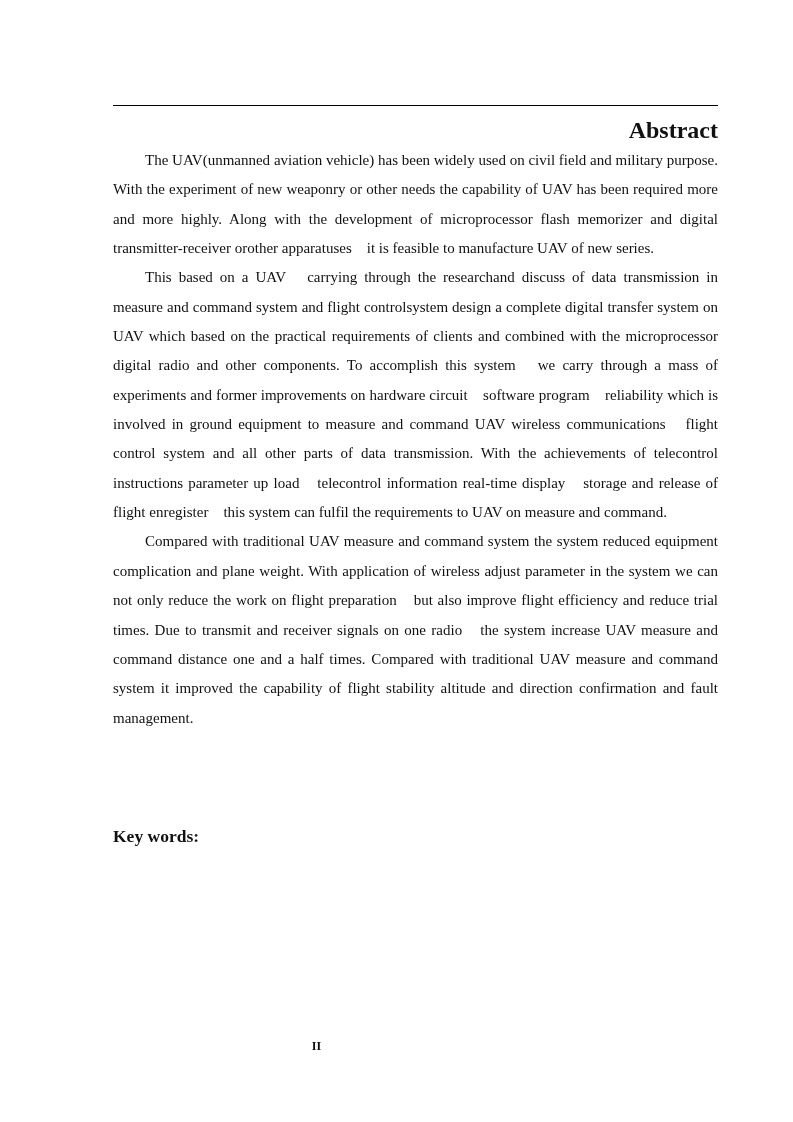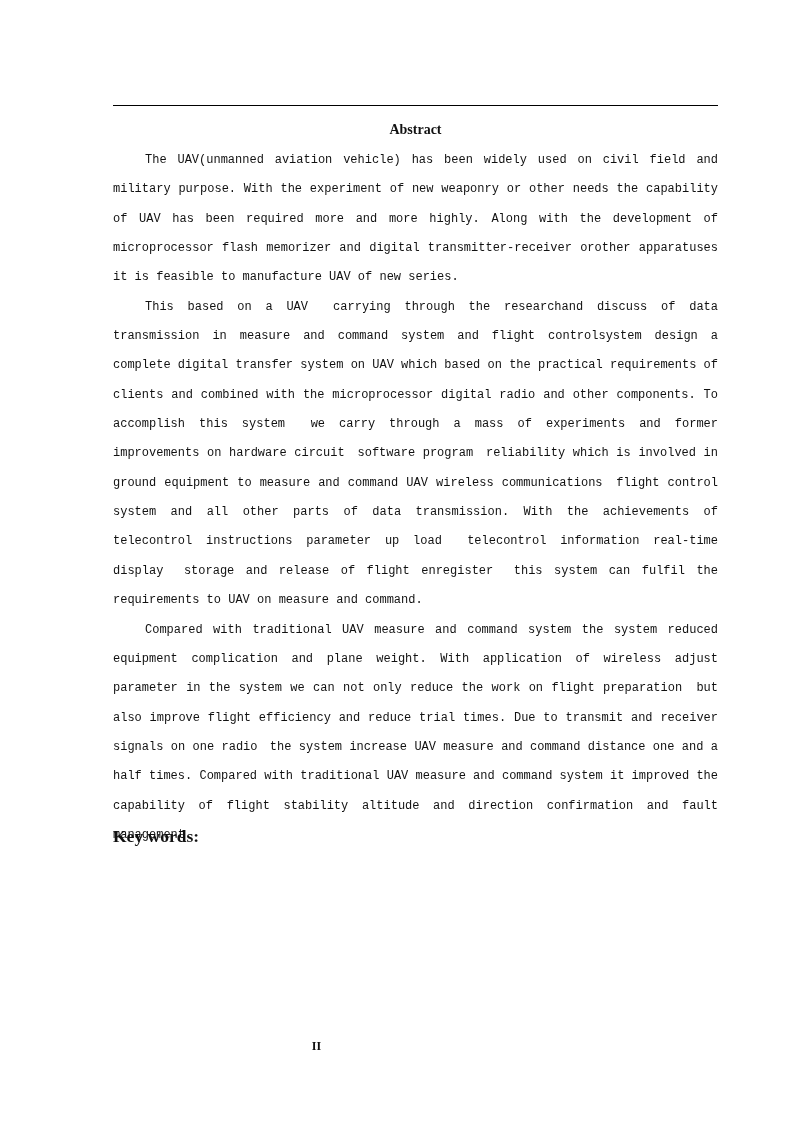--- a/index.html
+++ b/index.html
@@ -1,24 +1,24 @@
 <!DOCTYPE html>
 <html><head>
 <meta charset="utf-8">
 <style>
   html, body { margin: 0; padding: 0; background: #ffffff; }
   body { width: 793px; height: 1122px; position: relative; overflow: hidden;
          font-family: "Liberation Serif", "DejaVu Serif", serif; color: #111; }
   .rule { position: absolute; left: 113px; top: 105px; width: 605px; height: 0;
           border-top: 1.5px solid #000; }
-  .title { position: absolute; left: 113px; width: 605px; top: 118px; text-align: center;
-           font-weight: bold; font-size: 14px; line-height: 24px; }
+  .title { position: absolute; left: 113px; width: 605px; top: 118px; text-align: right;
+           font-weight: bold; font-size: 24px; line-height: 24px; }
   .body { position: absolute; left: 113px; width: 605px; top: 146px; }
-  .para { margin: 0; font-size: 12px; line-height: 29.35px; text-align: justify;
-          text-indent: 32px; font-family: Liberation Mono, monospace; }
+  .para { margin: 0; font-size: 15px; line-height: 29.35px; text-align: justify;
+          text-indent: 32px; }
   .kw { position: absolute; left: 113px; top: 822px; width: 630px;
         font-size: 17.5px; line-height: 28px; }
   .kw-row { display: flex; align-items: flex-end; }
   .kw-label { font-weight: bold; white-space: pre; }
   .kw-text { white-space: pre; }
   .kw-row2 { padding-left: 103px; white-space: pre; }
   .pageno { position: absolute; left: 0; width: 633px; top: 1039px; text-align: center;
             font-size: 12px; font-weight: bold; }
 </style>
 </head>

